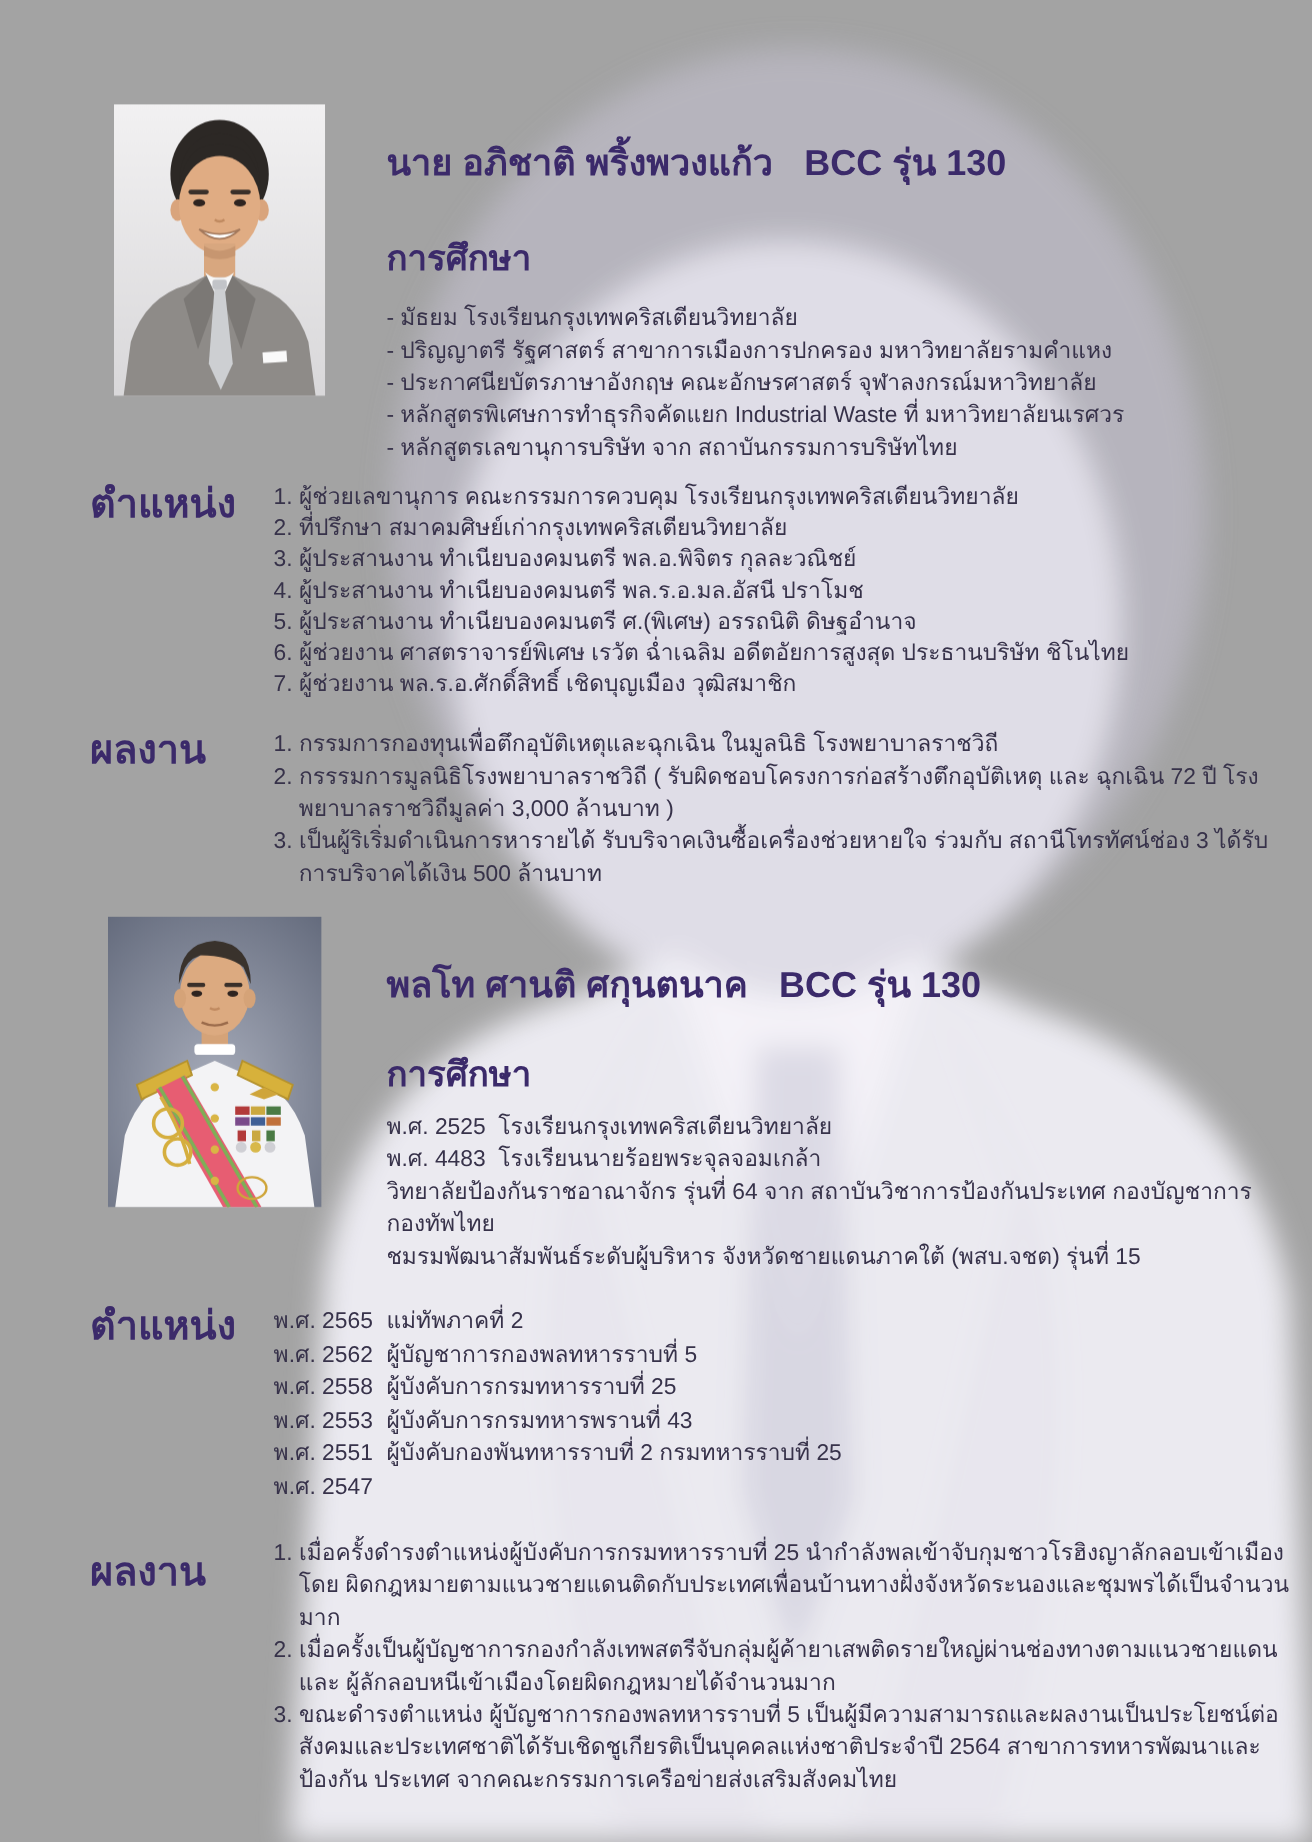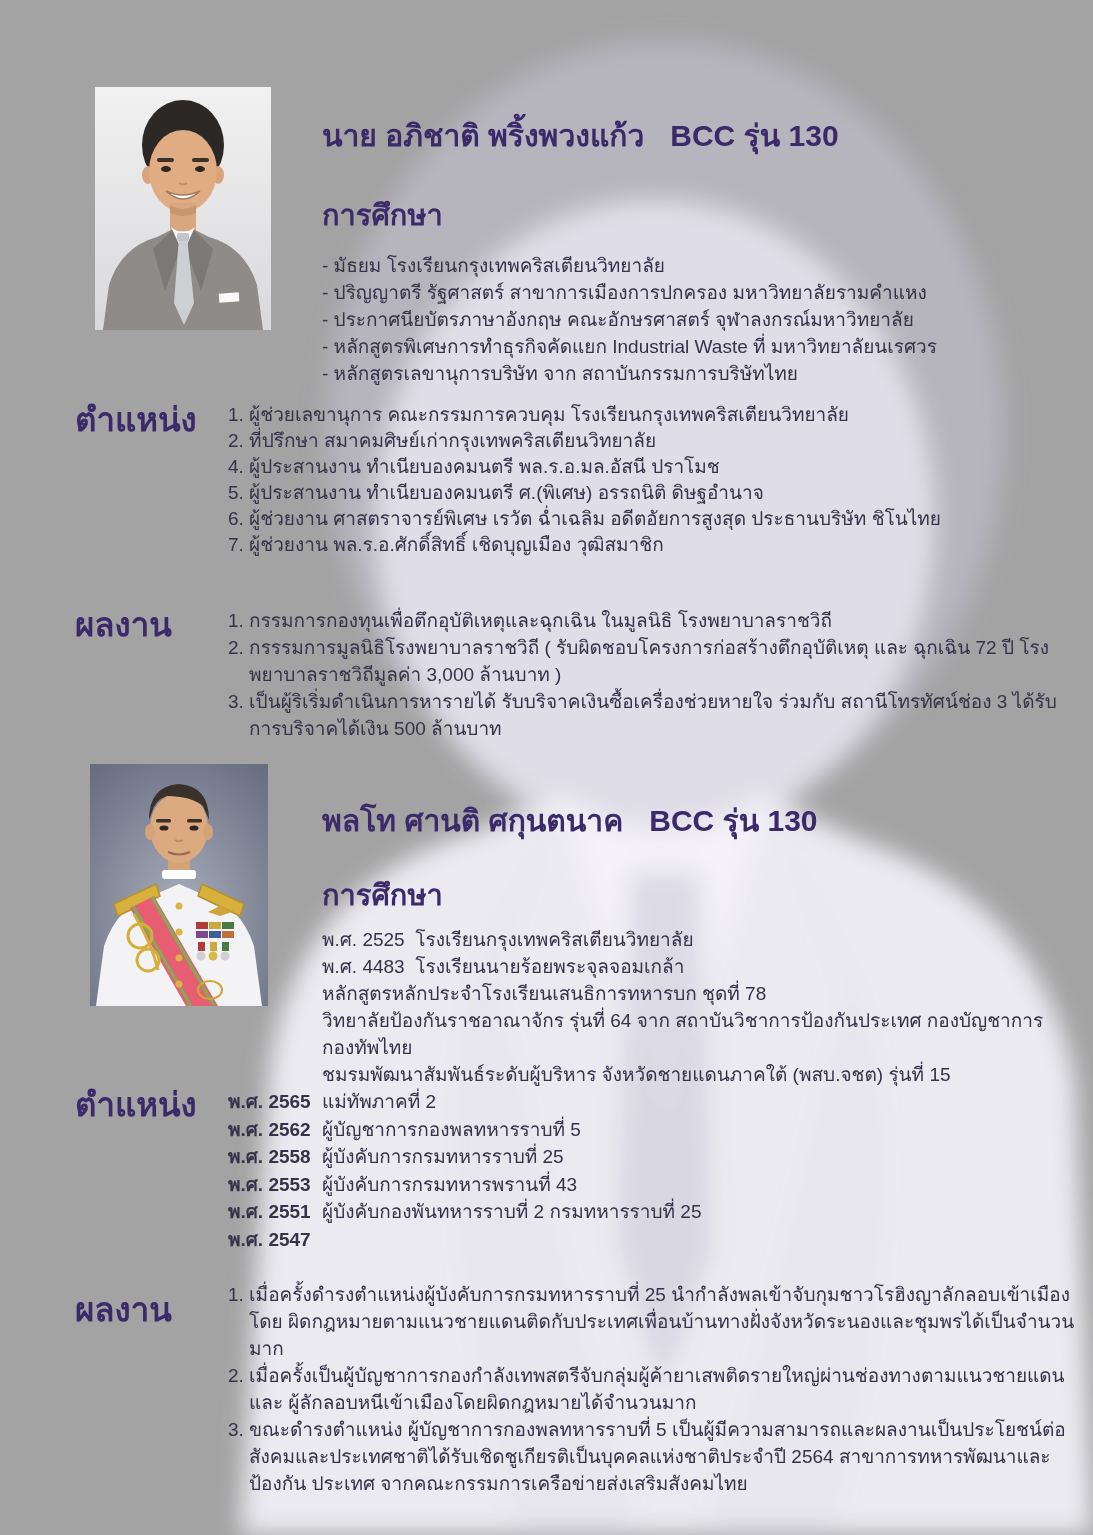--- a/index.html
+++ b/index.html
@@ -13,21 +13,21 @@
   .wm { position:absolute; inset:0; width:100%; height:100%; pointer-events:none; }
   .h-name  { font-size:30px; font-weight:700; color:#3b2a6a; white-space:nowrap; }
   .cohort  { margin-left:26px; }
   .h-sec   { font-size:29px; font-weight:700; color:#3b2a6a; margin:0; }
   .h-side  { font-size:33px; font-weight:700; color:#3b2a6a; margin:0; }
   ul.plain { list-style:none; margin:0; padding:0; font-size:19px; line-height:27px; }
   ul.plain.pre li { white-space:pre-wrap; }
   ul.pos li   { line-height:26px; }
   ul.works li { padding-left:21px; text-indent:-21px; }
   .year-row { display:flex; }
-  .year { flex:0 0 94px;font-weight:bold; }
+  .year { flex:0 0 94px; }
   .photo { position:absolute; box-shadow:0 0 0 0 transparent; }
   .photo svg { display:block; }
 </style>
 </head>
 <body>
 
 <div class="page">
 
   <svg class="wm" viewBox="0 0 1093 1535" aria-hidden="true">
     <defs>
@@ -91,20 +91,21 @@
     <li>- ประกาศนียบัตรภาษาอังกฤษ คณะอักษรศาสตร์ จุฬาลงกรณ์มหาวิทยาลัย</li>
     <li>- หลักสูตรพิเศษการทำธุรกิจคัดแยก Industrial Waste ที่ มหาวิทยาลัยนเรศวร</li>
     <li>- หลักสูตรเลขานุการบริษัท จาก สถาบันกรรมการบริษัทไทย</li>
   </ul>
 
   <h2 class="abs h-side" style="left:75px; top:393px;">ตำแหน่ง</h2>
 
   <ul class="abs plain pos" style="left:228px; top:402px; width:820px;">
     <li>1. ผู้ช่วยเลขานุการ คณะกรรมการควบคุม โรงเรียนกรุงเทพคริสเตียนวิทยาลัย</li>
     <li>2. ที่ปรึกษา สมาคมศิษย์เก่ากรุงเทพคริสเตียนวิทยาลัย</li>
+    <li>3. ผู้ประสานงาน ทำเนียบองคมนตรี พล.อ.พิจิตร กุลละวณิชย์</li>
     <li>4. ผู้ประสานงาน ทำเนียบองคมนตรี พล.ร.อ.มล.อัสนี ปราโมช</li>
     <li>5. ผู้ประสานงาน ทำเนียบองคมนตรี ศ.(พิเศษ) อรรถนิติ ดิษฐอำนาจ</li>
     <li>6. ผู้ช่วยงาน ศาสตราจารย์พิเศษ เรวัต ฉ่ำเฉลิม อดีตอัยการสูงสุด ประธานบริษัท ชิโนไทย</li>
     <li>7. ผู้ช่วยงาน พล.ร.อ.ศักดิ์สิทธิ์ เชิดบุญเมือง วุฒิสมาชิก</li>
   </ul>
 
   <h2 class="abs h-side" style="left:75px; top:598px;">ผลงาน</h2>
 
   <ul class="abs plain works" style="left:228px; top:607px; width:838px;">
     <li>1. กรรมการกองทุนเพื่อตึกอุบัติเหตุและฉุกเฉิน ในมูลนิธิ โรงพยาบาลราชวิถี</li>
@@ -165,21 +166,20 @@
 
   <div class="abs h-name" style="left:322px; top:797px;">
     <span>พลโท ศานติ  ศกุนตนาค</span><span class="cohort">BCC รุ่น 130</span>
   </div>
 
   <h2 class="abs h-sec" style="left:322px; top:872px;">การศึกษา</h2>
 
   <ul class="abs plain pre" style="left:322px; top:926px; width:770px;">
     <li>พ.ศ. 2525  โรงเรียนกรุงเทพคริสเตียนวิทยาลัย</li>
     <li>พ.ศ. 4483  โรงเรียนนายร้อยพระจุลจอมเกล้า</li>
-    <li>หลักสูตรหลักประจำโรงเรียนเสนธิการทหารบก ชุดที่ 78</li>
     <li>วิทยาลัยป้องกันราชอาณาจักร รุ่นที่ 64 จาก สถาบันวิชาการป้องกันประเทศ กองบัญชาการกองทัพไทย</li>
     <li>ชมรมพัฒนาสัมพันธ์ระดับผู้บริหาร จังหวัดชายแดนภาคใต้ (พสบ.จชต) รุ่นที่ 15</li>
   </ul>
 
   <h2 class="abs h-side" style="left:75px; top:1078px;">ตำแหน่ง</h2>
 
   <div class="abs plain" style="left:228px; top:1088px; width:820px; font-size:19px; line-height:27.5px;">
     <div class="year-row">
       <span class="year">พ.ศ. 2565</span>
       <span>แม่ทัพภาคที่ 2</span>

